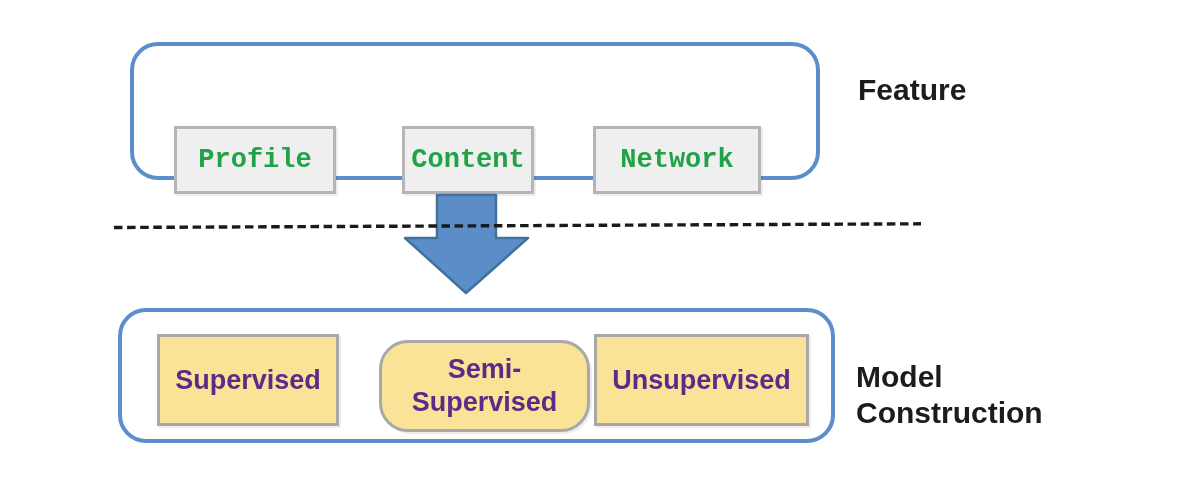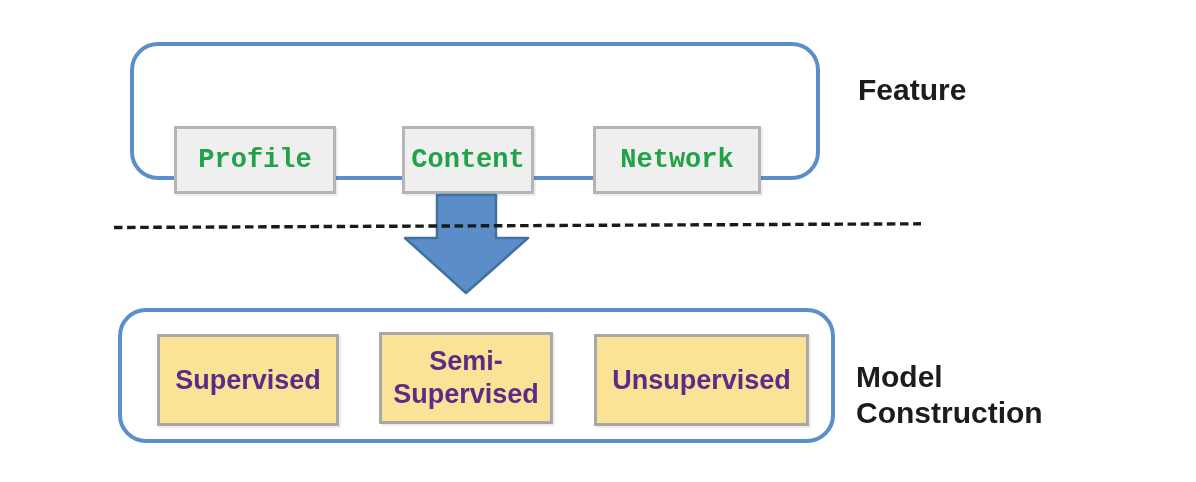--- a/index.html
+++ b/index.html
@@ -110,21 +110,21 @@
 
   <svg class="dash-svg" width="812" height="10" viewBox="0 0 812 10" aria-hidden="true">
     <line class="dash-line" x1="2" y1="6.5" x2="809" y2="2.8"></line>
   </svg>
 
   <div class="group bottom">
     <div class="node mbox" style="left:35px;width:182px;top:22px;">
       <span>Supervised</span>
       <span></span>
     </div>
-    <div class="node mbox" style="left:257px;width:174px;top:20px;">
+    <div class="node mbox" style="left:257px;width:211px;top:28px;border-radius:29px;">
       <span>Semi-</span>
       <span>Supervised</span>
     </div>
     <div class="node mbox" style="left:472px;width:215px;top:22px;">
       <span>Unsupervised</span>
       <span></span>
     </div>
   </div>
 
   <div class="stage-label" style="left:856px;top:342px;margin-top:17px;">

